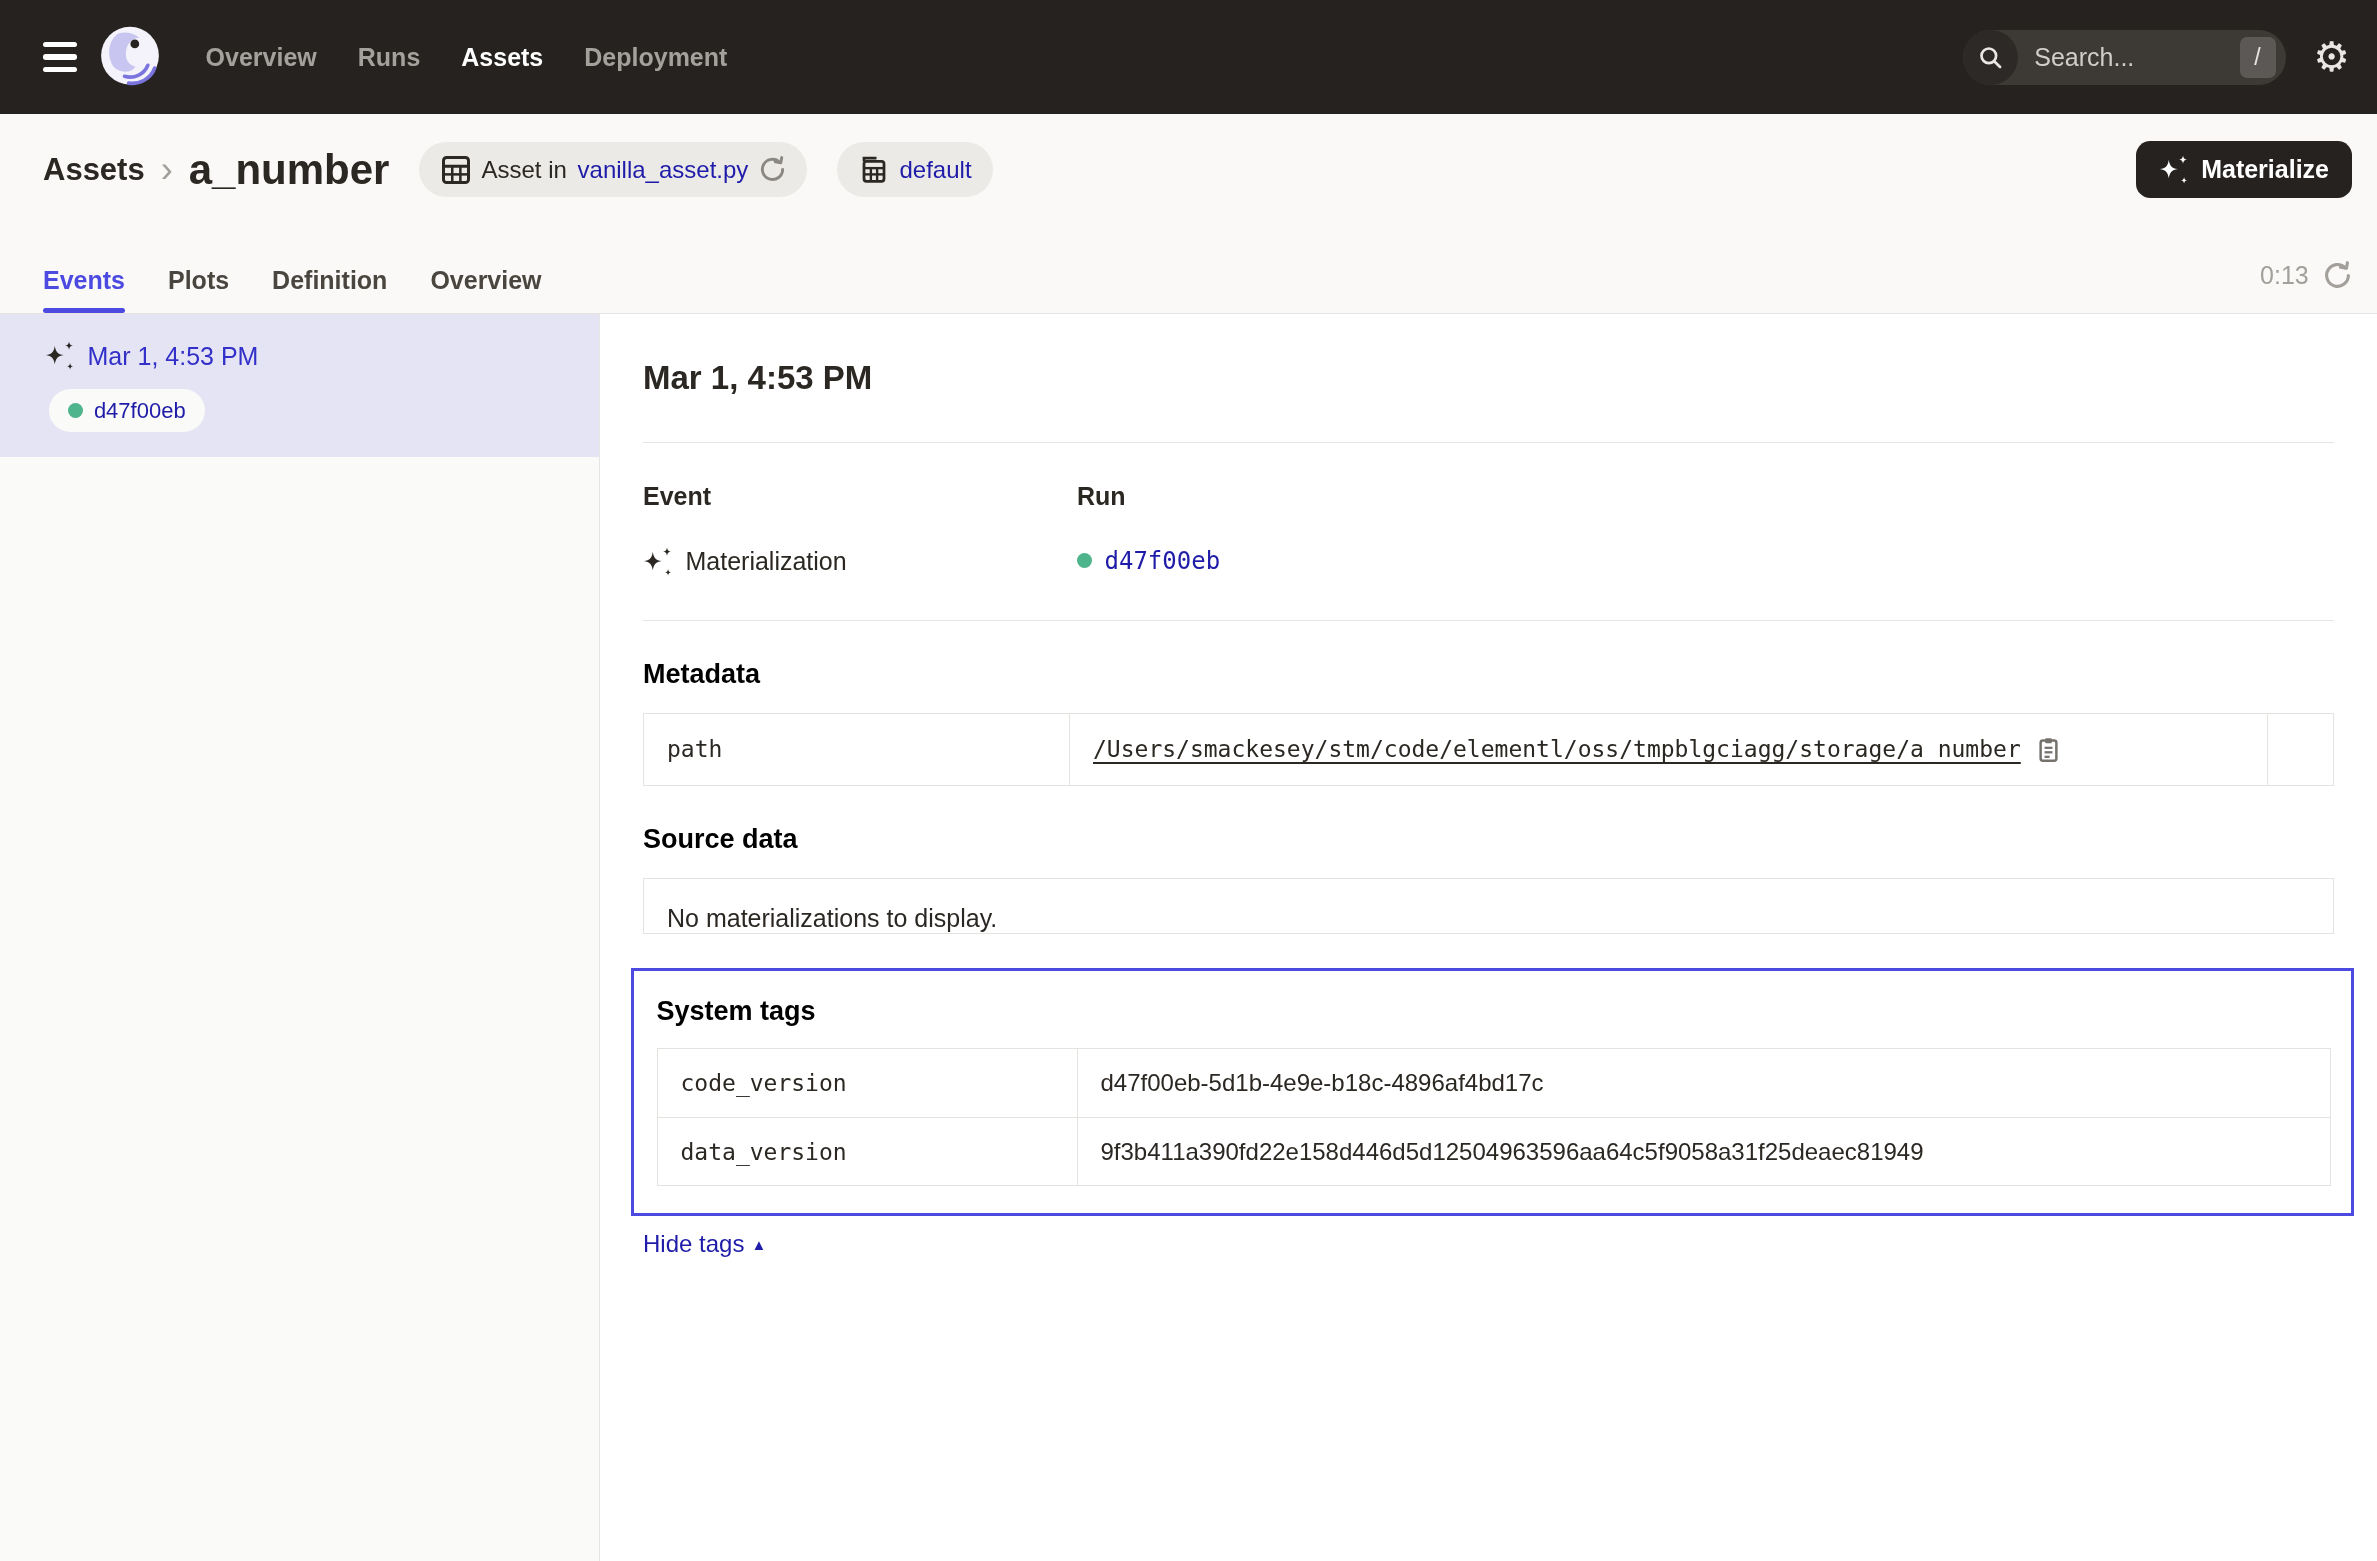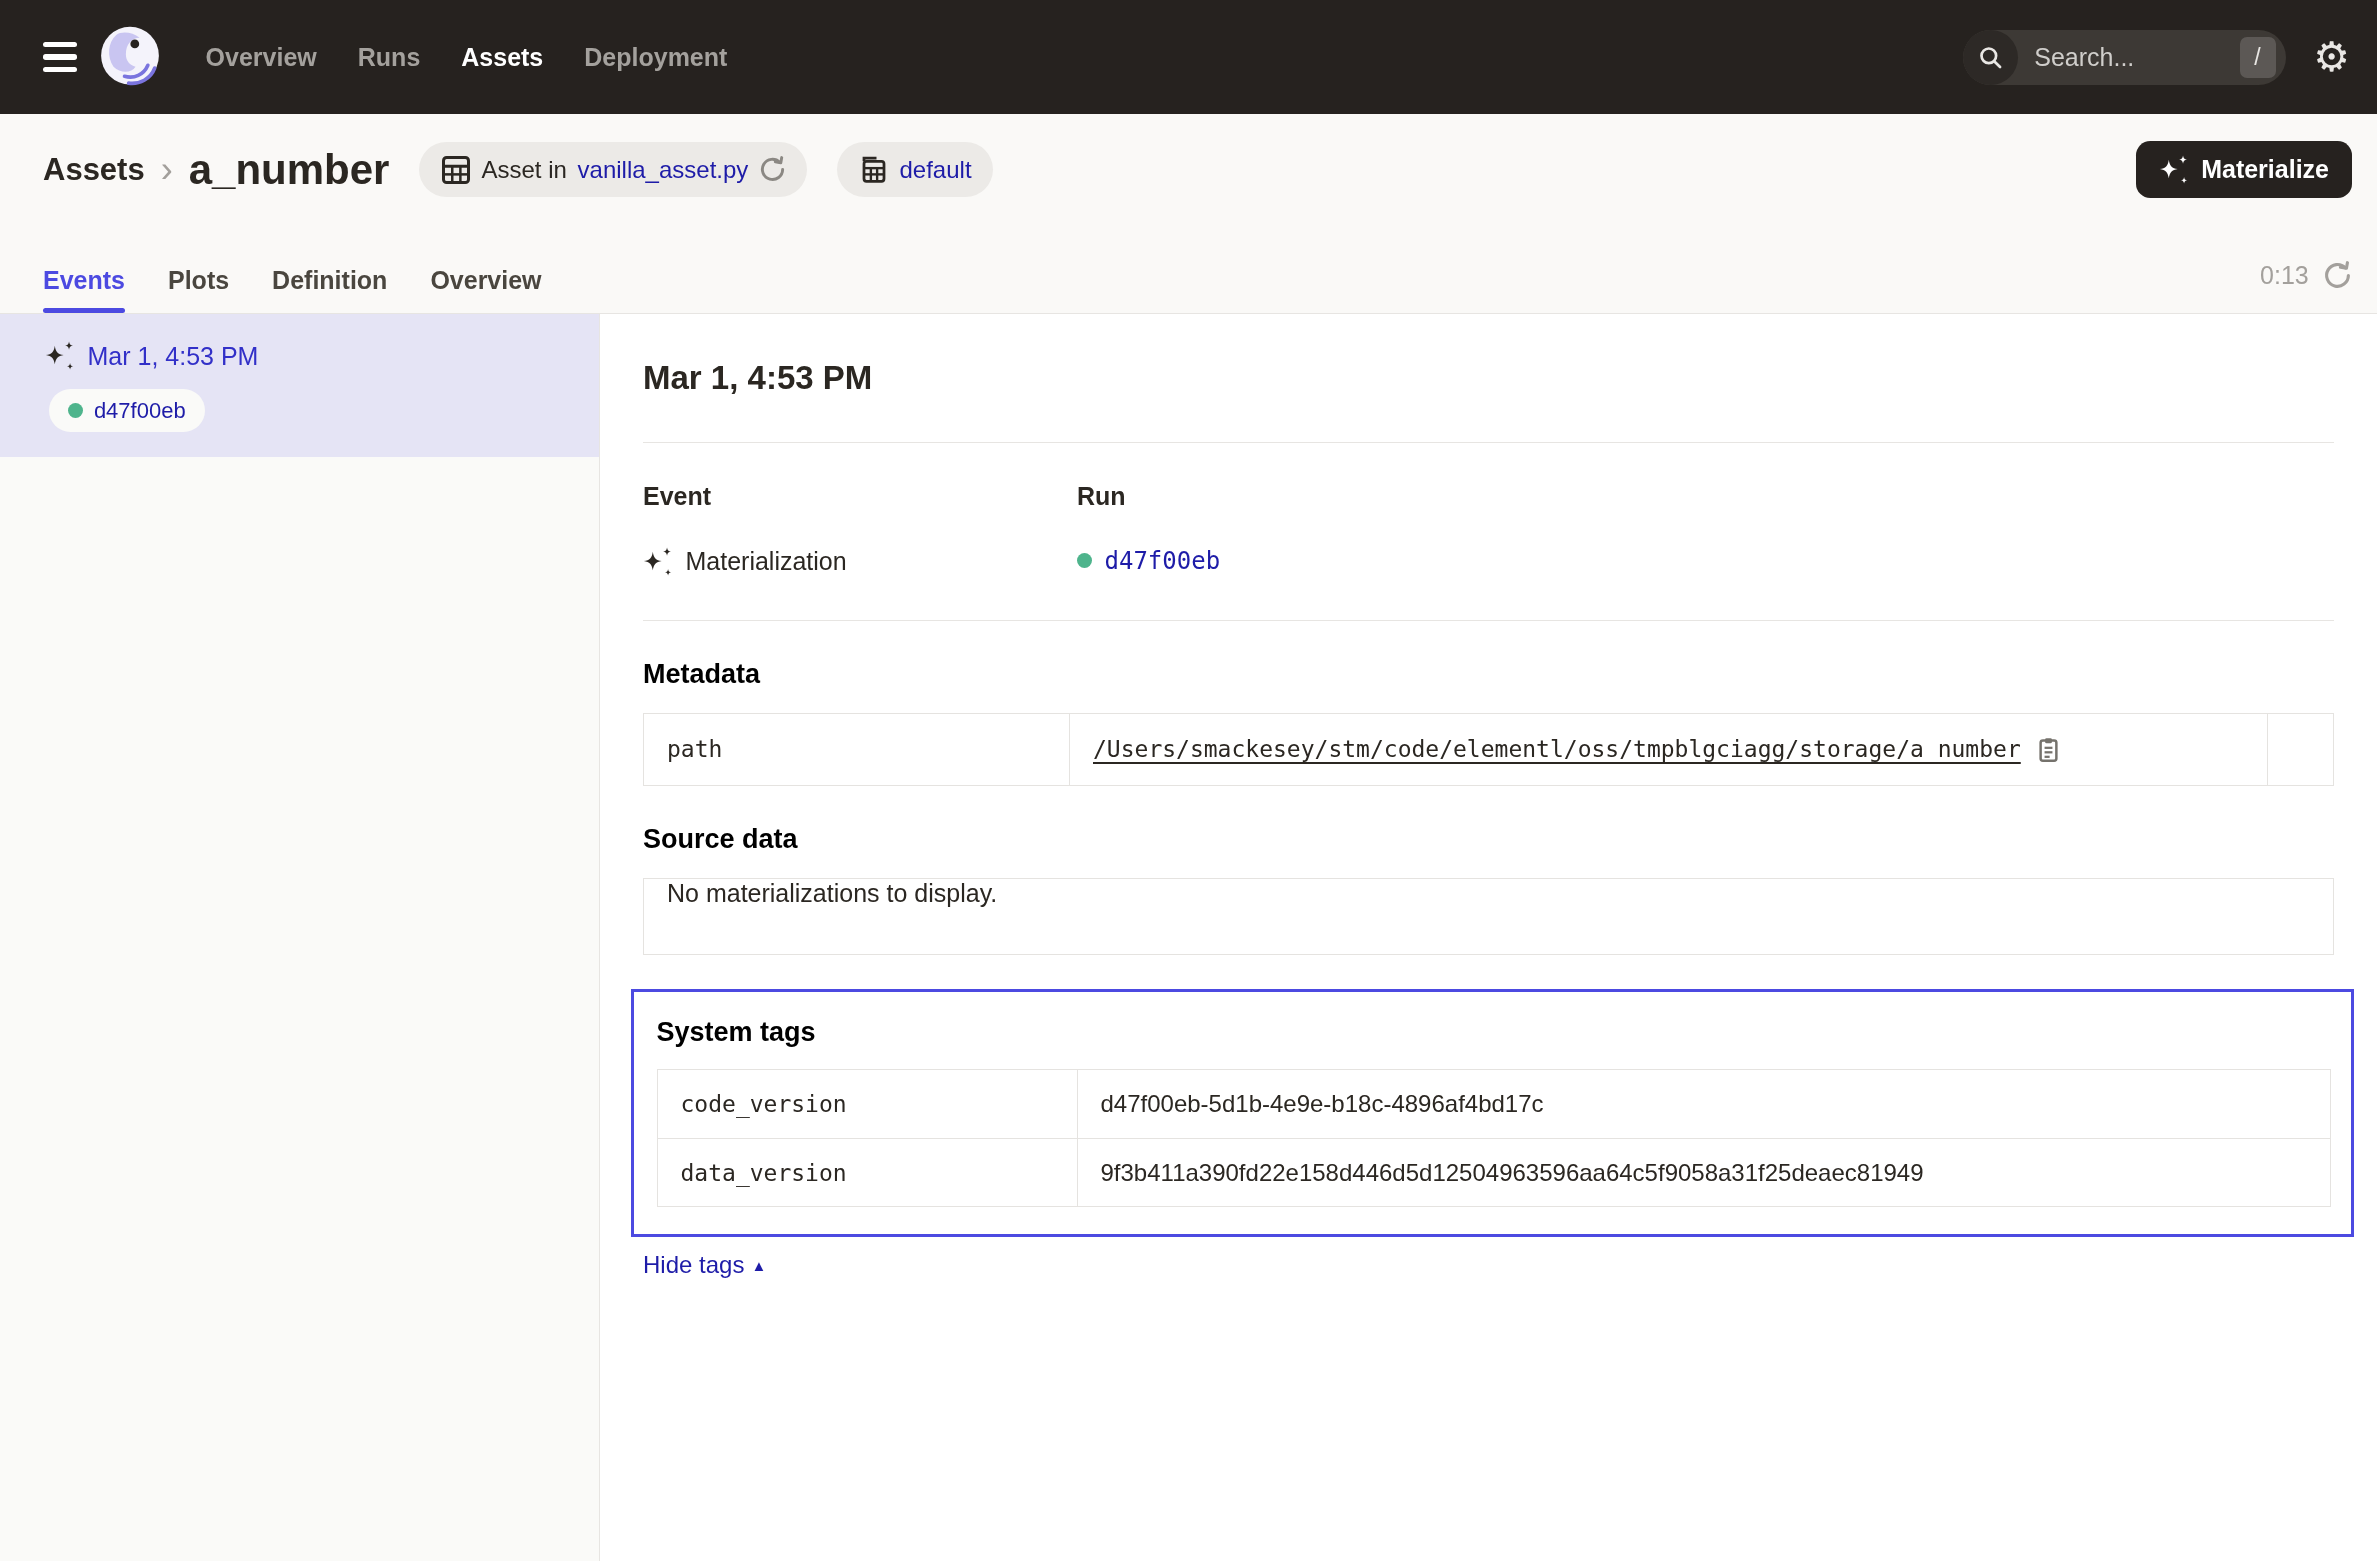--- a/index.html
+++ b/index.html
@@ -110,22 +110,22 @@
   .meta-table .valcell { gap:14.3px; }
   .meta-table .endcell { border-left:0.9px solid #E5E3E0; padding:0; }
   .path-link {
     font-family:"DejaVu Sans Mono", monospace; font-size:23px; color:#2B2722;
     text-decoration:underline; text-decoration-thickness:1.8px; text-underline-offset:5.4px; cursor:pointer;
   }
   .icon-clipboard { width:27px; height:27px; color:#75726C; cursor:pointer; flex:0 0 27px; }
 
   .source-sec { margin-top:38px; }
   .empty-box {
-    margin-top:23px; border:0.9px solid #E5E3E0; height:77px;
-    display:flex; align-items:flex-start; padding:0 23px; font-size:25px; color:#2B2722;
+    margin-top:23px; border:0.9px solid #E5E3E0; height:56px;
+    display:flex; align-items:flex-end; padding:0 23px; font-size:25px; color:#2B2722;
   }
 
   .systags-sec {
     margin-top:34px; margin-left:-12.5px; margin-right:-19.6px;
     border:3.6px solid #4C4AE1; padding:25px 19.6px 27px 23px;
   }
   .tags-table {
     margin-top:21.4px; border:0.9px solid #E5E3E0;
     display:grid; grid-template-columns:420px 1fr;
   }

